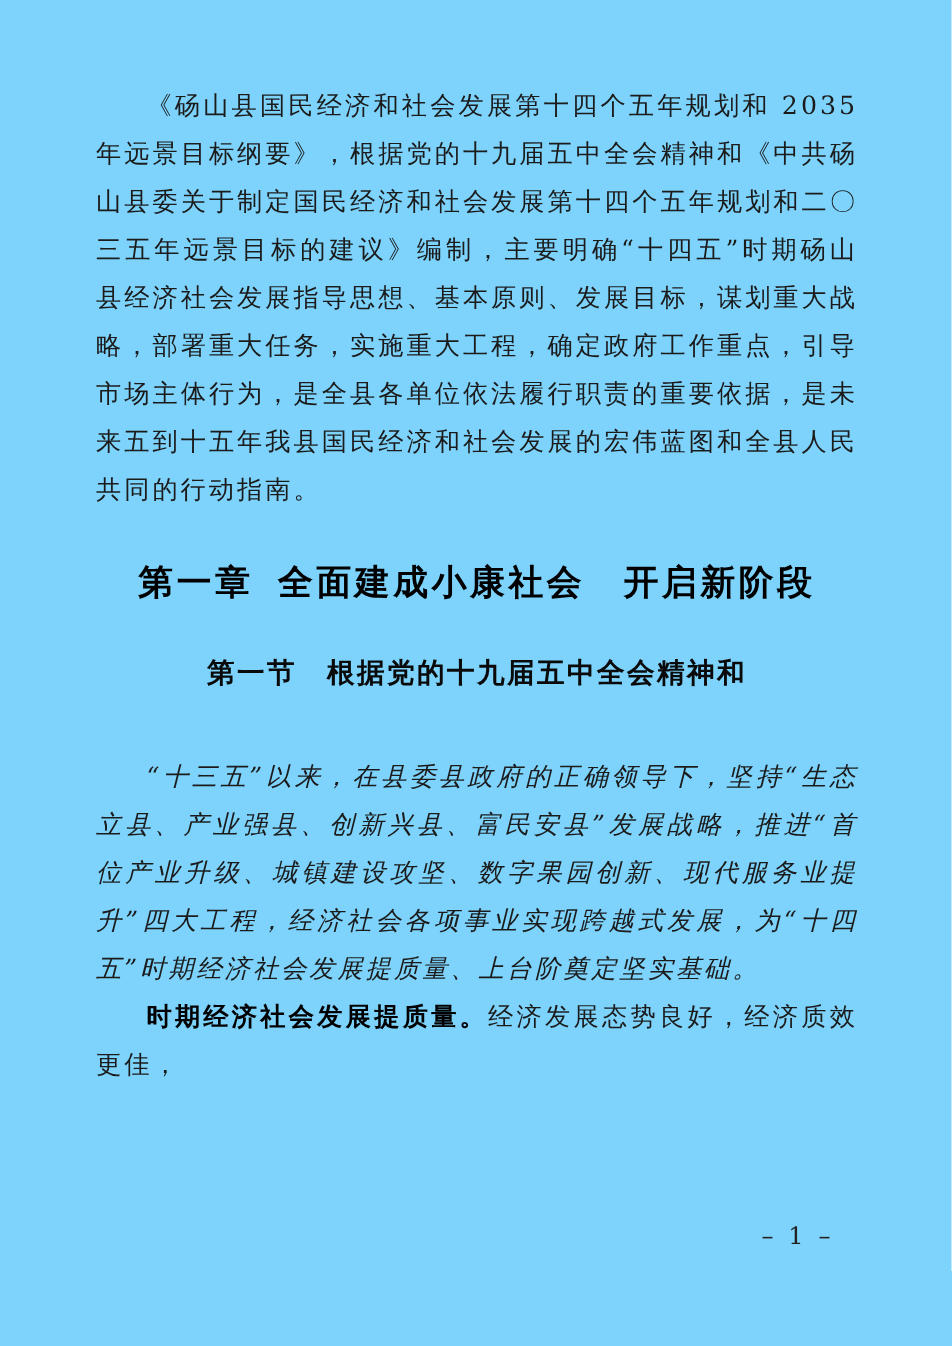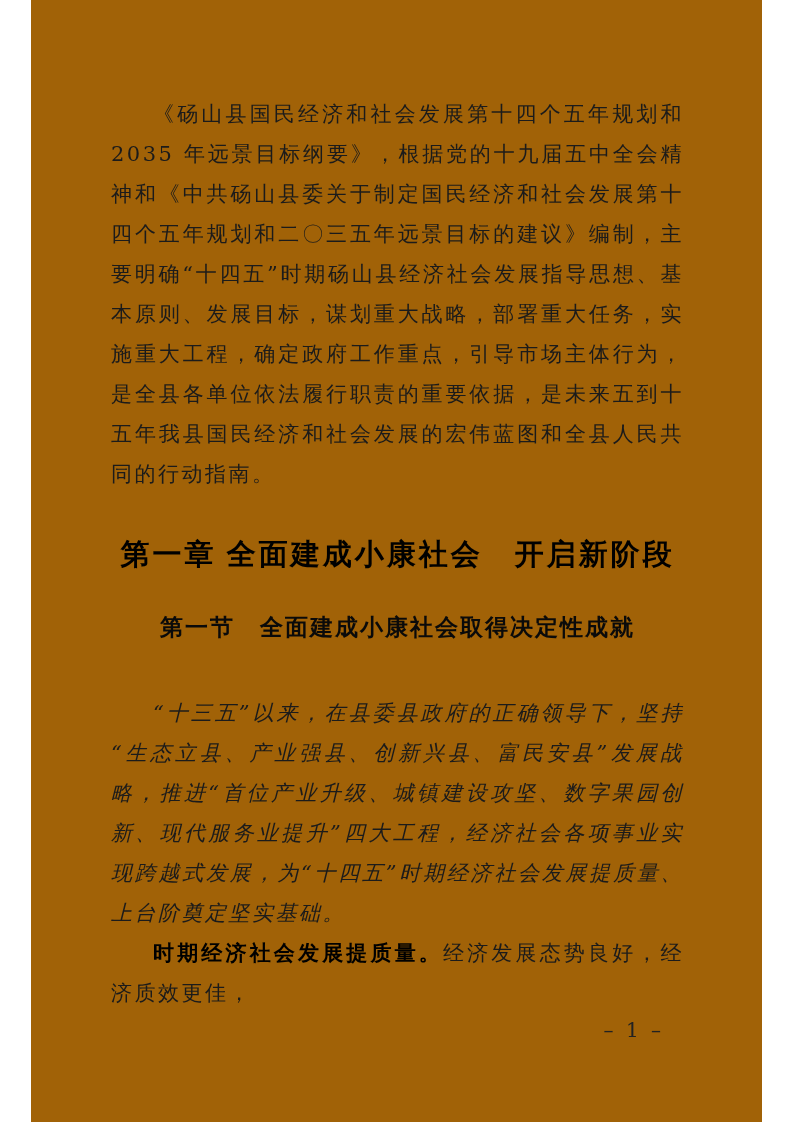--- a/index.html
+++ b/index.html
@@ -2,48 +2,48 @@
 <html lang="zh"><head>
 <meta charset="utf-8">
 <style>
   html, body {
     margin: 0;
     padding: 0;
     background: #ffffff;
   }
   .page {
     position: relative;
-    width: 731px;
+    width: 793px;
     height: 1122px;
     margin: 0 auto;
-    background: #a16207;
+    background: #7dd3fc;
     color: #1b1b1b;
     box-sizing: border-box;
-    padding: 94px 78px 0 80px;
+    padding: 68px 78px 0 80px;
     font-family: "DejaVu Serif", "Liberation Serif", serif;
     overflow: hidden;
   }
   .body-para {
     margin: 0;
     font-size: 21px;
     line-height: 40px;
     letter-spacing: 2.5px;
     text-align: justify;
     text-indent: 2em;
     color: #1b1b1b;
   }
   .chapter-title {
     margin: 38px 0 0 0;
     font-size: 29px;
     font-weight: bold;
     line-height: 44px;
     letter-spacing: 3px;
     text-align: center;
     color: #000000;
-    font-family: Liberation Serif, serif;
+    font-family: Liberation Mono, monospace;
   }
   .chapter-title .line {
     display: block;
   }
   .section-title {
     margin: 33px 0 0 0;
     font-size: 23px;
     font-weight: bold;
     line-height: 36px;
     letter-spacing: 2px;
@@ -73,21 +73,21 @@
 <body>
 
 <div class="page">
 
   <p class="body-para">《砀山县国民经济和社会发展第十四个五年规划和 2035 年远景目标纲要》，根据党的十九届五中全会精神和《中共砀山县委关于制定国民经济和社会发展第十四个五年规划和二〇三五年远景目标的建议》编制，主要明确“十四五”时期砀山县经济社会发展指导思想、基本原则、发展目标，谋划重大战略，部署重大任务，实施重大工程，确定政府工作重点，引导市场主体行为，是全县各单位依法履行职责的重要依据，是未来五到十五年我县国民经济和社会发展的宏伟蓝图和全县人民共同的行动指南。</p>
 
   <h1 class="chapter-title">
     <span class="line">第一章 全面建成小康社会　开启新阶段</span>
   </h1>
 
-  <h2 class="section-title">第一节　全面建成小康社会取得决定性成就</h2>
+  <h2 class="section-title">第一节　根据党的十九届五中全会精神和</h2>
 
   <p class="body-para para-2">“十三五”以来，在县委县政府的正确领导下，坚持“生态立县、产业强县、创新兴县、富民安县”发展战略，推进“首位产业升级、城镇建设攻坚、数字果园创新、现代服务业提升”四大工程，经济社会各项事业实现跨越式发展，为“十四五”时期经济社会发展提质量、上台阶奠定坚实基础。</p>
 
   <p class="body-para"><span class="achievement-lead">时期经济社会发展提质量。</span><span>经济发展态势良好，经济质效更佳，</span></p>
 
   <div class="page-number">– 1 –</div>
 
 </div>
 
 </body></html>

